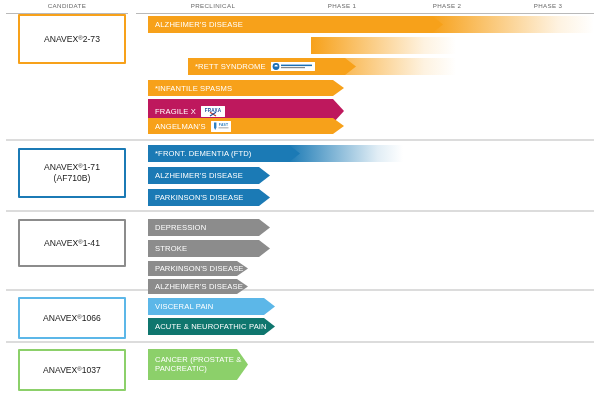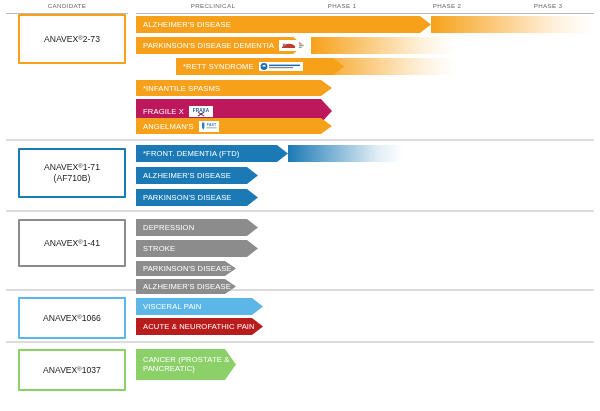--- a/index.html
+++ b/index.html
@@ -87,21 +87,21 @@
 
   
   .bar-track {
     position: absolute;
     left: 136px;
     width: 458px;
   }
 
   .arrow {
     position: absolute;
-    left: 0;
+    left: 12px;
     display: flex;
     align-items: center;
     box-sizing: border-box;
     padding-left: 7px;
     font-size: 7.6px;
     letter-spacing: 0.15px;
     color: #ffffff;
     white-space: nowrap;
   }
   .arrow.wrap { white-space: normal; line-height: 1.18; }
@@ -162,33 +162,20 @@
           <div><span>ANAVEX</span><sup>®</sup><span>2-73</span></div>
         </div>
         <div class="bar-track" style="top: 16px; height: 17px;">
           <div class="arrow-fade" style="left: 295px; width: 163px; height: 17px; top: 0px; background: linear-gradient(to right, rgb(247, 161, 26) 0%, rgba(247, 161, 26, 0.133) 78%, rgba(247, 161, 26, 0) 100%);"></div>
           <div class="arrow arrow-solid" style="width: 295px; height: 17px; background: rgb(247, 161, 26);">
             <span>ALZHEIMER'S DISEASE</span>
           </div>
         </div>
         <div class="bar-track" style="top: 37px; height: 17px;">
           <div class="arrow-fade" style="left: 175px; width: 145px; height: 17px; top: 0px; background: linear-gradient(to right, rgb(247, 161, 26) 0%, rgba(247, 161, 26, 0.133) 78%, rgba(247, 161, 26, 0) 100%);"></div>
-          <div class="arrow arrow-solid" style="width: 168px; height: 17px; background: rgb(247, 161, 26);">
-            <span>PARKINSON'S DISEASE DEMENTIA</span>
-            <span class="badge badge-mjff">
-              <svg viewBox="0 0 56 11" width="56" height="11">
-                <rect width="56" height="11" fill="#fff"></rect>
-                <path d="M3 7 C7 3,12 3,16 6 L16 8 L3 8 Z" fill="#C0392B"></path>
-                <circle cx="5" cy="5" r="1.4" fill="#8a8a8a"></circle>
-                <rect x="20" y="2.5" width="33" height="1.1" fill="#C0392B"></rect>
-                <rect x="20" y="4.6" width="33" height="1.1" fill="#777"></rect>
-                <rect x="20" y="6.7" width="26" height="1.1" fill="#777"></rect>
-              </svg>
-            </span>
-          </div>
         </div>
         <div class="bar-track" style="top: 58px; height: 17px;">
           <div class="arrow-fade" style="left: 175px; width: 145px; height: 17px; top: 0px; background: linear-gradient(to right, rgb(247, 161, 26) 0%, rgba(247, 161, 26, 0.133) 78%, rgba(247, 161, 26, 0) 100%);"></div>
           <div class="arrow arrow-solid" style="width: 168px; height: 17px; background: rgb(247, 161, 26); margin-left: 40px;">
             <span>*RETT SYNDROME</span>
             <span class="badge badge-rett">
               <svg viewBox="0 0 44 9" width="44" height="9">
                 <rect width="44" height="9" fill="#fff"></rect>
                 <circle cx="5" cy="4.5" r="3.4" fill="#1B6FB5"></circle>
                 <path d="M3.4 4.5 a1.7 1.7 0 0 1 3.4 0" fill="#fff"></path>
@@ -282,21 +269,21 @@
         <div class="group-sep" style="top: 341px; background: rgb(220, 220, 220);"></div>
         <div class="cand-box" style="top: 297px; height: 42px; border-color: rgb(92, 183, 232);">
           <div><span>ANAVEX</span><sup>®</sup><span>1066</span></div>
         </div>
         <div class="bar-track" style="top: 298px; height: 17px;">
           <div class="arrow arrow-solid" style="width: 127px; height: 17px; background: rgb(92, 183, 232); align-items: center;">
             <span>VISCERAL PAIN</span>
           </div>
         </div>
         <div class="bar-track" style="top: 318px; height: 17px;">
-          <div class="arrow arrow-solid" style="width: 127px; height: 17px; background: #b91c1c;">
+          <div class="arrow arrow-solid" style="width: 127px; height: 17px; background: #0f766e;">
             <span>ACUTE &amp; NEUROFATHIC PAIN</span>
           </div>
         </div>
       </div>
       <div class="group">
         <div class="cand-box" style="top: 349px; height: 42px; border-color: rgb(140, 208, 106);">
           <div><span>ANAVEX</span><sup>®</sup><span>1037</span></div>
         </div>
         <div class="bar-track" style="top: 349px; height: 31px;">
           <div class="arrow arrow-solid wrap" style="width: 100px; height: 31px; background: rgb(140, 208, 106);">

